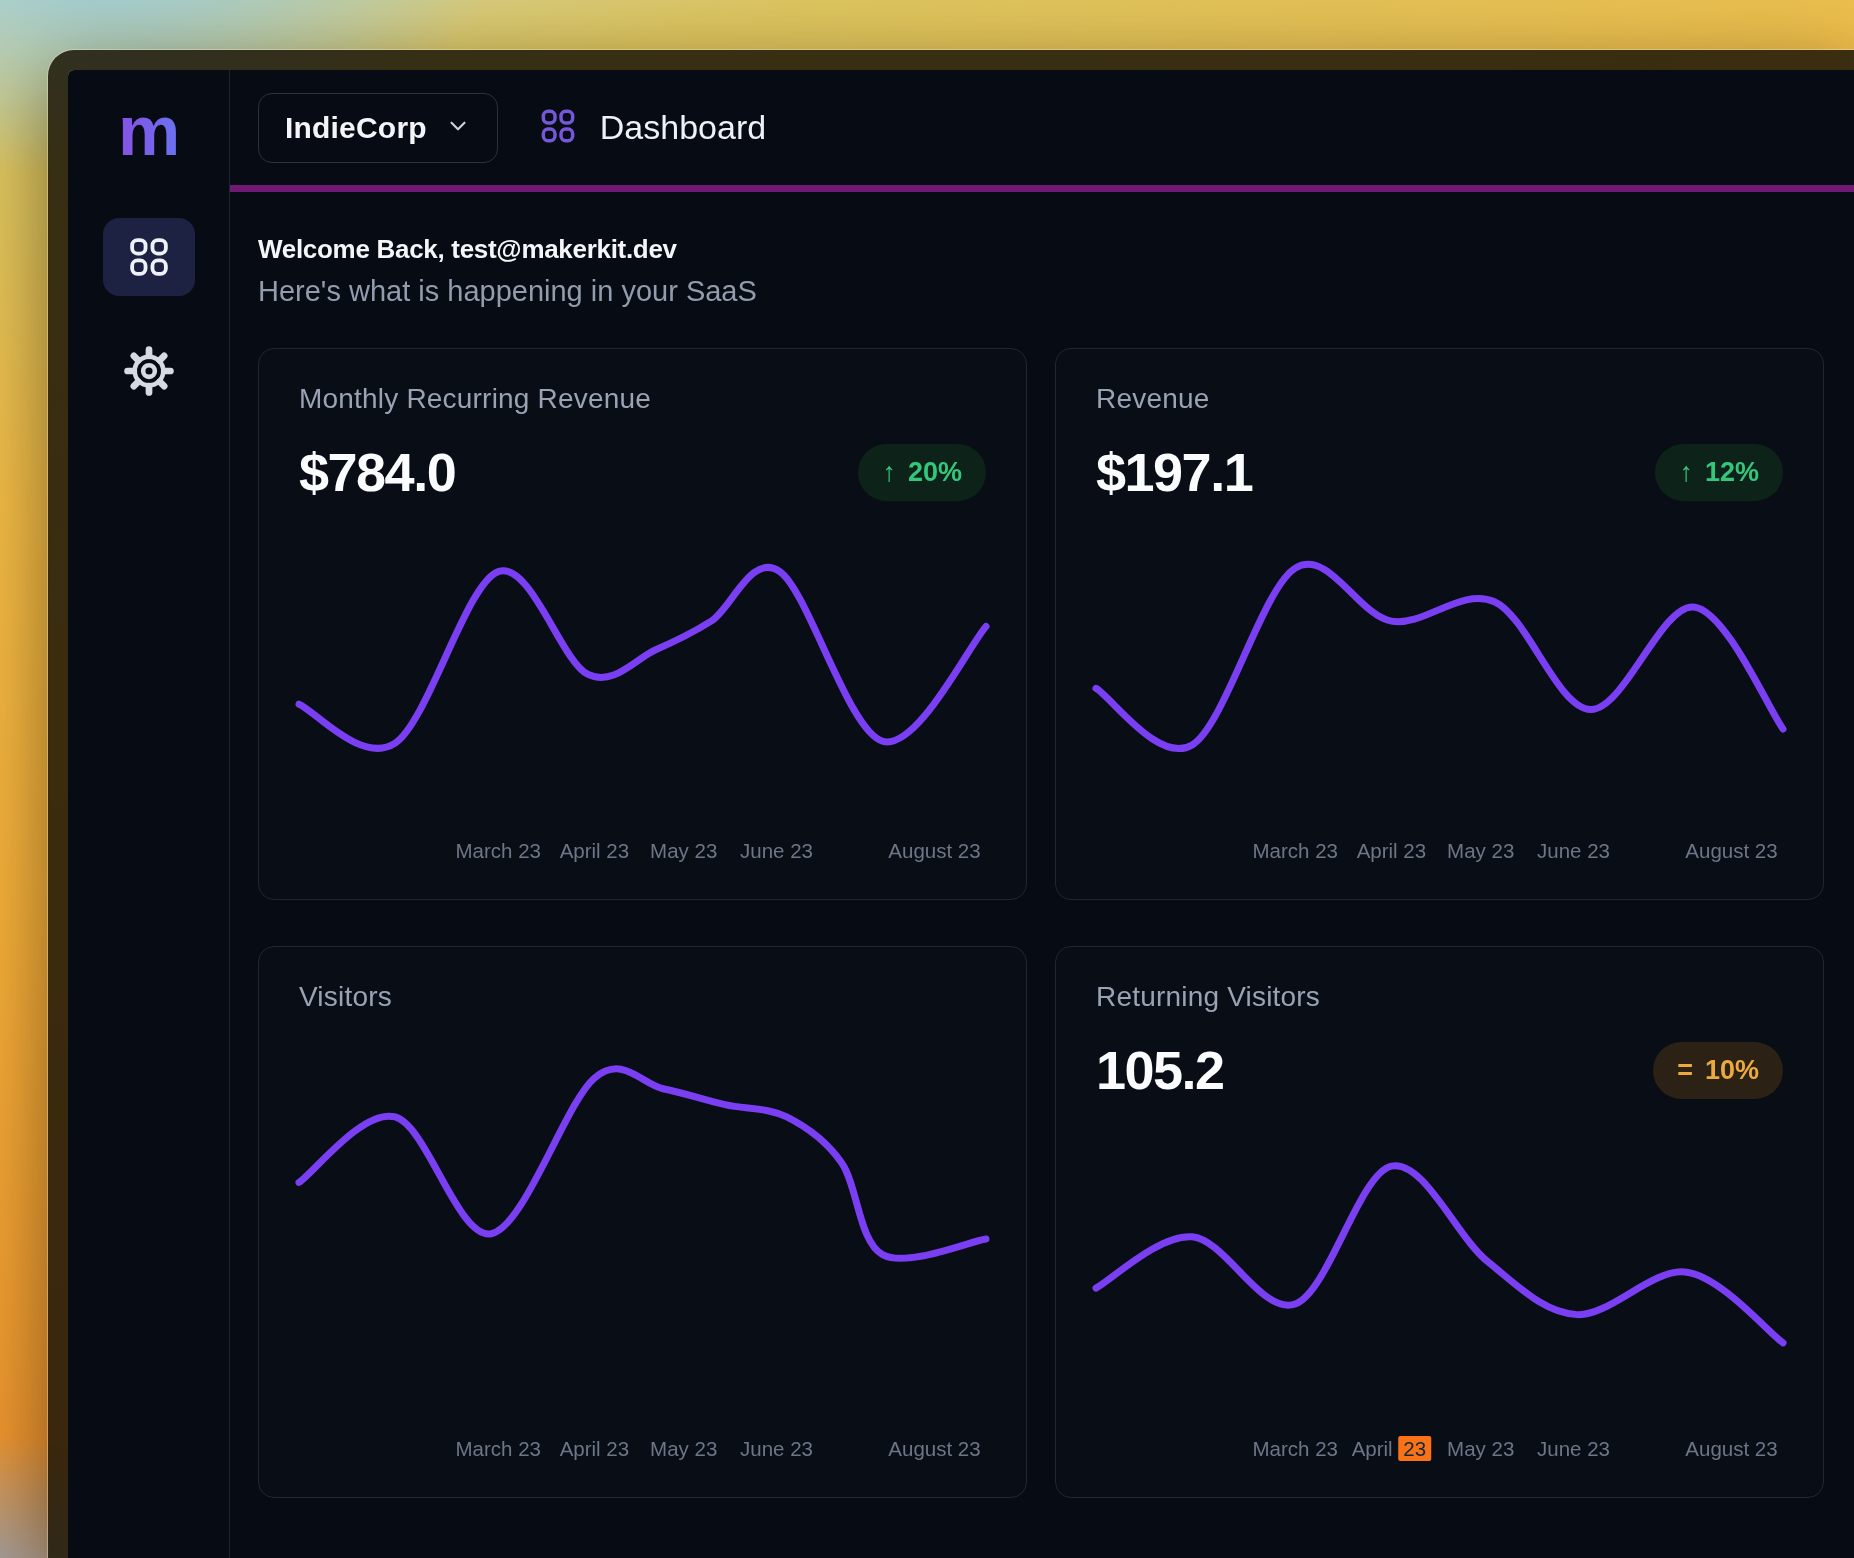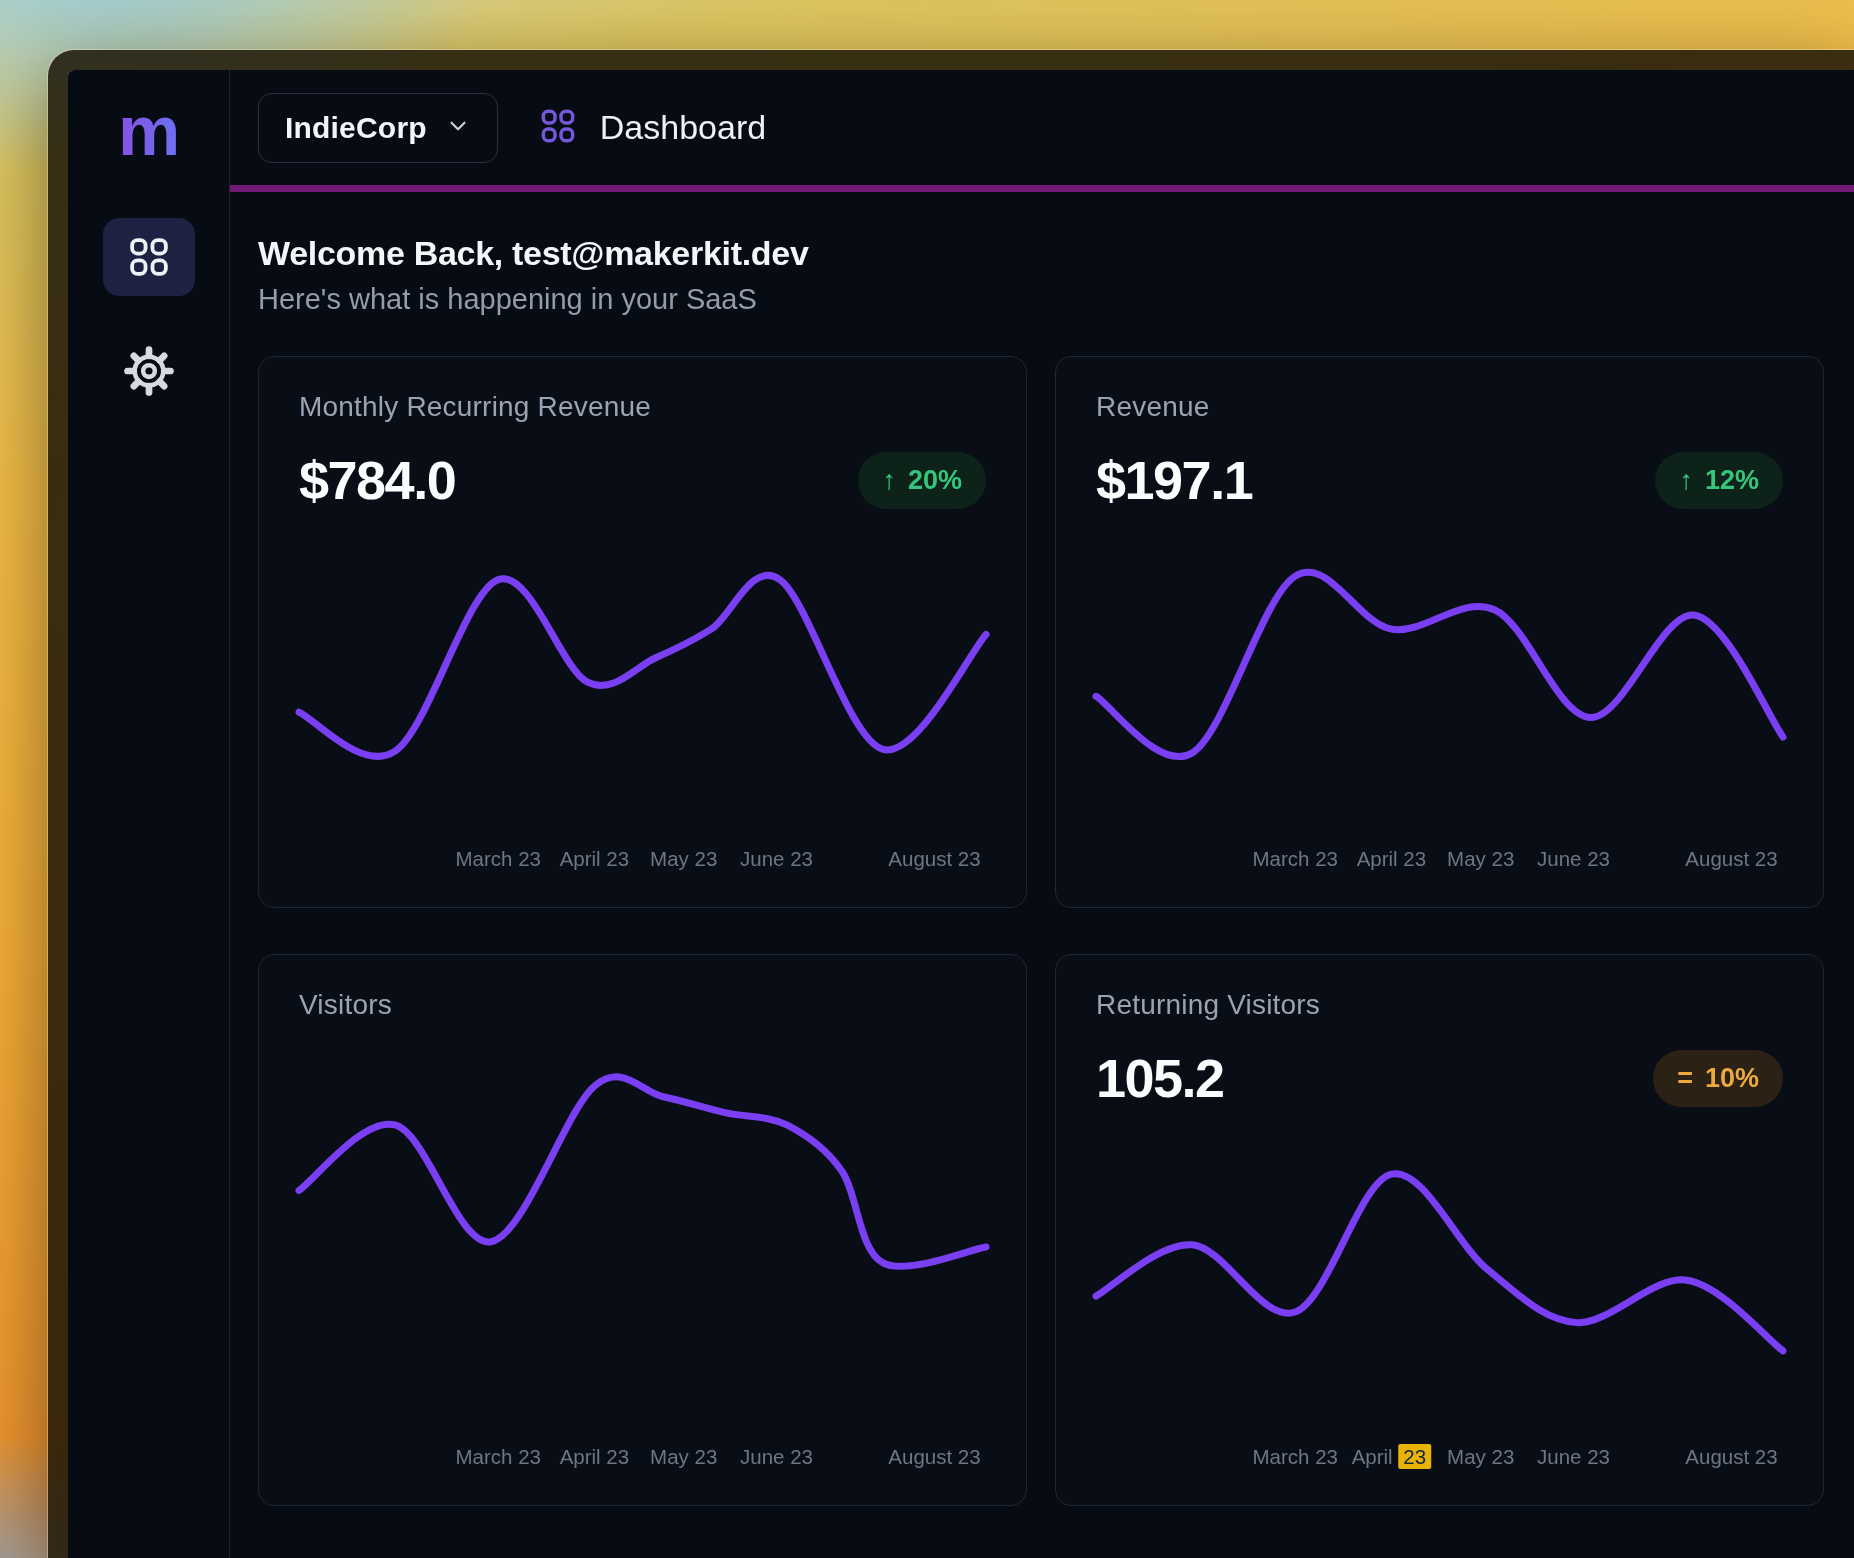--- a/index.html
+++ b/index.html
@@ -45,21 +45,21 @@
   }
   .team-btn{
     height:70px; min-width:229px; padding:0 26px; border:1px solid #2b3140; border-radius:14px;
     background:transparent; display:flex; align-items:center; gap:18px; cursor:pointer;
   }
   .team-btn .team-label{ color:#f3f5f8; font-size:30px; font-weight:600; letter-spacing:.2px; }
   .crumb{ display:flex; align-items:center; gap:22px; margin-left:40px; }
   .crumb-title{ color:#eef1f5; font-size:34px; font-weight:500;text-align:right; }
   
   .main{ flex:1; padding:0 30px 0 28px; overflow:hidden; }
-  .page-title{ margin-top:42px; color:#f4f6f9; font-size:34px; font-weight:600; letter-spacing:-.3px; }
+  .page-title{ margin-top:42px; color:#f4f6f9; font-size:26px; font-weight:600; letter-spacing:-.3px; }
   .page-subtitle{ margin-top:10px; color:#929cac; font-size:29px; font-weight:400; }
   .grid{
     margin-top:40px; display:grid; grid-template-columns:1fr 1fr;
     grid-auto-rows:552px; column-gap:28px; row-gap:46px;
   }
   .card{
     background:#090d16; border:1px solid #202734; border-radius:16px;
     padding:34px 40px 28px 40px; display:flex; flex-direction:column; min-width:0;
   }
   .card-title{ color:#9aa3b4; font-size:28px; font-weight:500; letter-spacing:.2px; }
@@ -219,21 +219,21 @@
               <span>10%</span>
             </div>
           </div>
           <div class="chart-wrap">
             <svg viewBox="0 0 1000 300" preserveAspectRatio="none">
               <path class="chart-line" vector-effect="non-scaling-stroke" d="M0.0,201.7 C23.3,188.5 91.7,118.7 140.0,122.8 C188.3,126.9 241.7,244.3 290.0,226.2 C338.3,208.0 383.3,24.9 430.0,14.0 C476.7,3.1 525.0,122.8 570.0,160.9 C615.0,199.0 651.7,239.8 700.0,242.5 C748.3,245.2 810.0,169.9 860.0,177.2 C910.0,184.5 976.7,267.9 1000.0,286.0" style="stroke: rgb(122, 63, 242);"></path>
             </svg>
           </div>
           <div class="axis-row">
               <span class="tick" style="left: 29%;">March 23</span>
-              <span class="tick" style="left: 43%;">April <span class="sel" style="background: #eab308; color: rgb(15, 39, 64);">23</span></span>
+              <span class="tick" style="left: 43%;">April <span class="sel" style="background: #f97316; color: rgb(15, 39, 64);">23</span></span>
               <span class="tick" style="left: 56%;">May 23</span>
               <span class="tick" style="left: 69.5%;">June 23</span>
               <span class="tick" style="left: 92.5%;">August 23</span>
             </div>
         </section>
 
       </div>
     </div>
   </div>
 </div>

